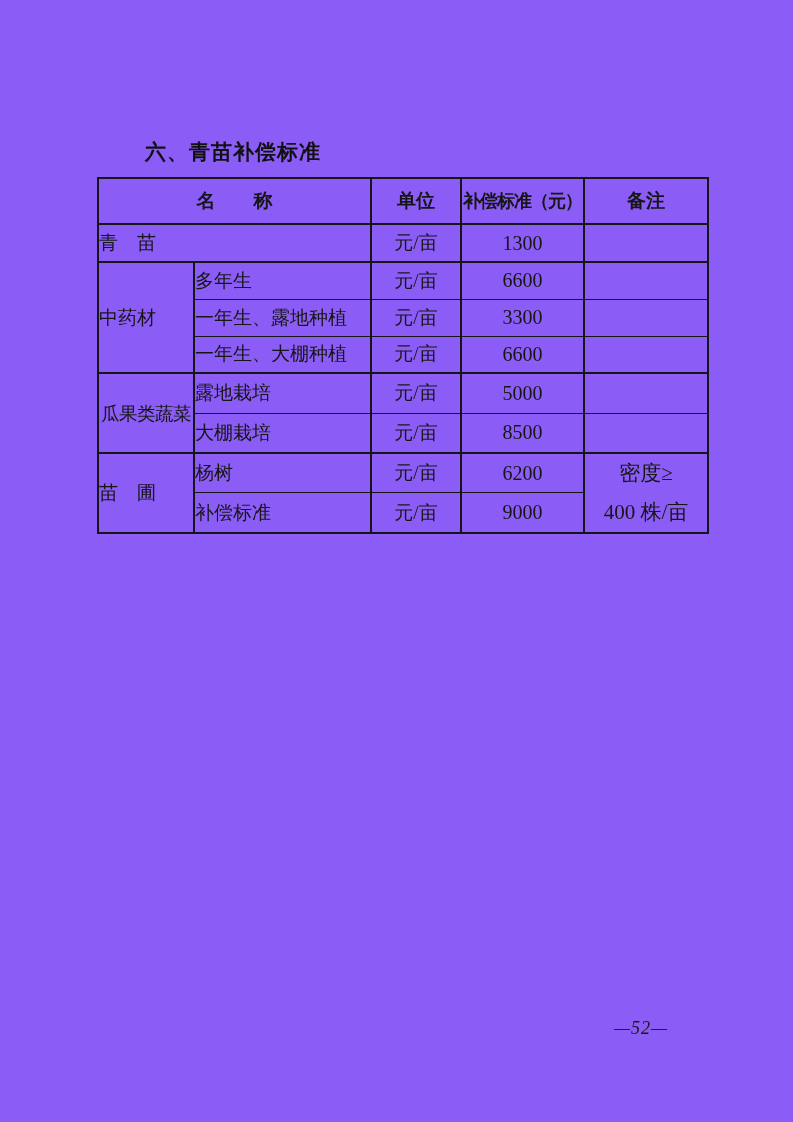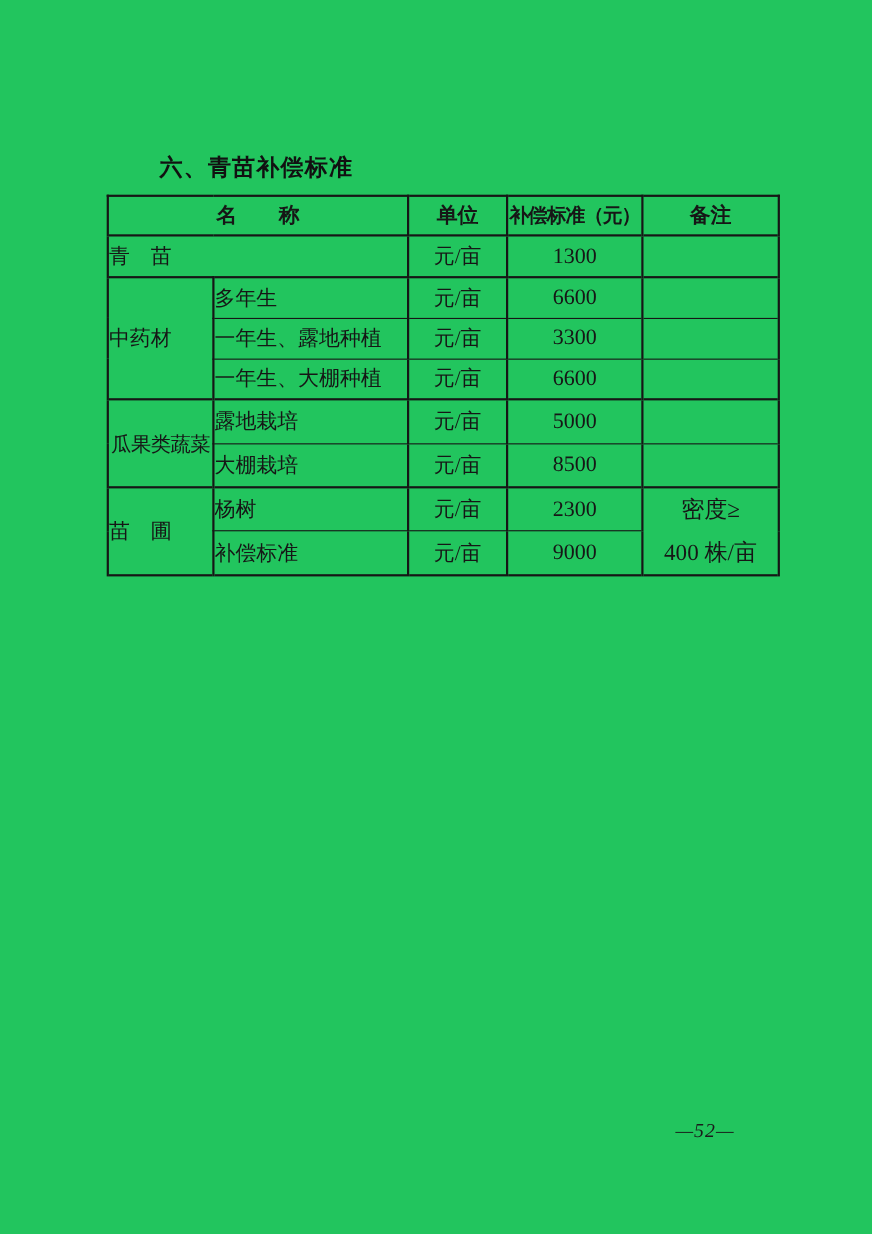--- a/index.html
+++ b/index.html
@@ -4,21 +4,21 @@
 <style>
   html, body {
     margin: 0;
     padding: 0;
     background: #ffffff;
   }
   .page {
     position: relative;
     width: 793px;
     height: 1122px;
-    background: #22c55e;
+    background: #8b5cf6;
     overflow: hidden;
     font-family: "Liberation Serif", "DejaVu Serif", serif;
     color: #121212;
   }
   .doc-title {
     position: absolute;
     left: 145px;
     top: 138px;
     font-family: "Liberation Sans", "DejaVu Sans", sans-serif;
     font-weight: bold;
@@ -41,21 +41,21 @@
   table.comp-table td {
     border-top: 1px solid #161616;
     border-bottom: 1px solid #161616;
     border-left: 2px solid #161616;
     border-right: 2px solid #161616;
     padding: 0;
     vertical-align: middle;
     overflow: hidden;
   }
   tr.section-start > td { border-top-width: 2px; }
-  tr.h36 { height: 36px; }
+  tr.h36 { height: 46px; }
   tr.h38 { height: 38px; }
   tr.h37 { height: 37px; }
   tr.h40 { height: 40px; }
   tr.h39 { height: 39px; }
   .th {
     font-family: "Liberation Sans", "DejaVu Sans", sans-serif;
     font-weight: bold;
     text-align: center;
     font-size: 19px;
     white-space: nowrap;
@@ -175,21 +175,21 @@
       <td class="sub">大棚栽培</td>
       <td class="unit">元/亩</td>
       <td class="val">8500</td>
       <td class="remark"></td>
     </tr>
 
     <tr class="h39 section-start">
       <td rowspan="2" class="cat">苗　圃</td>
       <td class="sub">杨树</td>
       <td class="unit">元/亩</td>
-      <td class="val">2300</td>
+      <td class="val">6200</td>
       <td rowspan="2" class="remark">密度≥
 400 株/亩</td>
     </tr>
     <tr class="h39">
       <td class="sub">补偿标准</td>
       <td class="unit">元/亩</td>
       <td class="val">9000</td>
     </tr>
   </tbody>
     </table>

